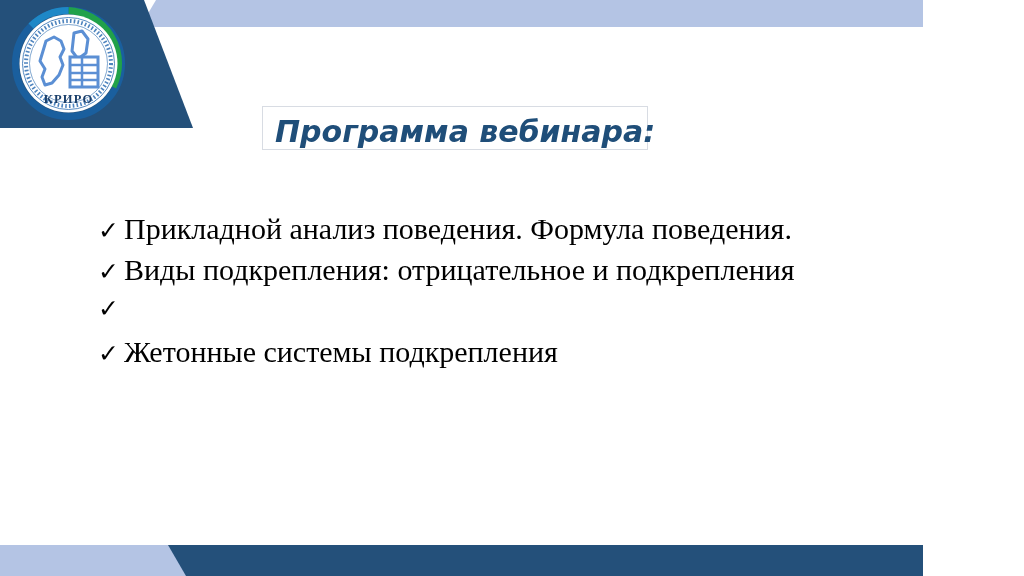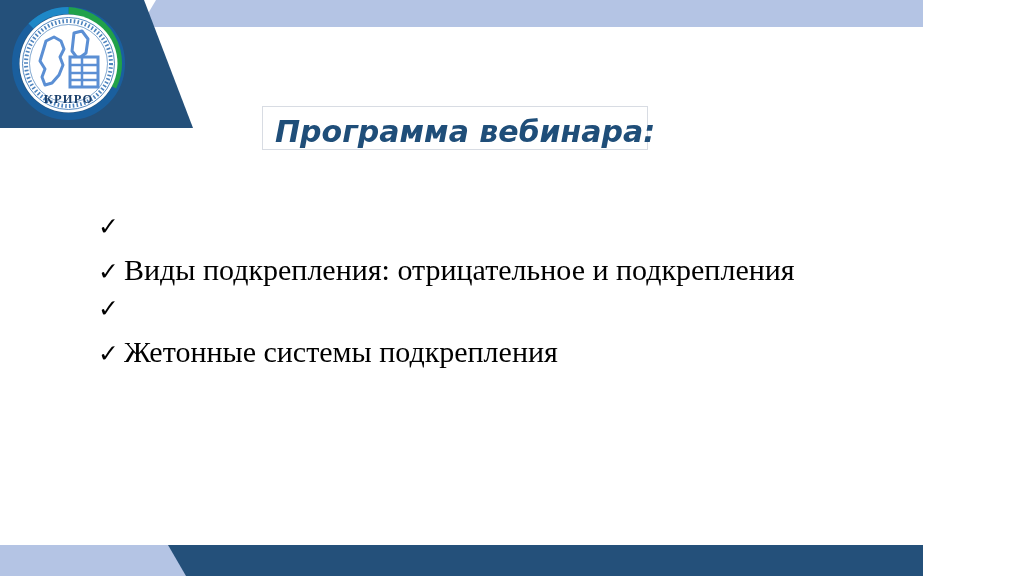--- a/index.html
+++ b/index.html
@@ -163,20 +163,21 @@
   </div>
 
   <div class="title-box">
     <span class="title-text">Программа вебинара:</span>
   </div>
 
   <div class="bullet-list">
 
     <div class="bullet-row">
       <span class="bullet-mark">✓</span>
+      <span class="bullet-text">Прикладной анализ поведения. Формула поведения.</span>
     </div>
 
     <div class="bullet-row">
       <span class="bullet-mark">✓</span>
       <span class="bullet-text">Виды подкрепления: отрицательное и подкрепления</span>
     </div>
 
     <div class="bullet-row">
       <span class="bullet-mark">✓</span>
     </div>

